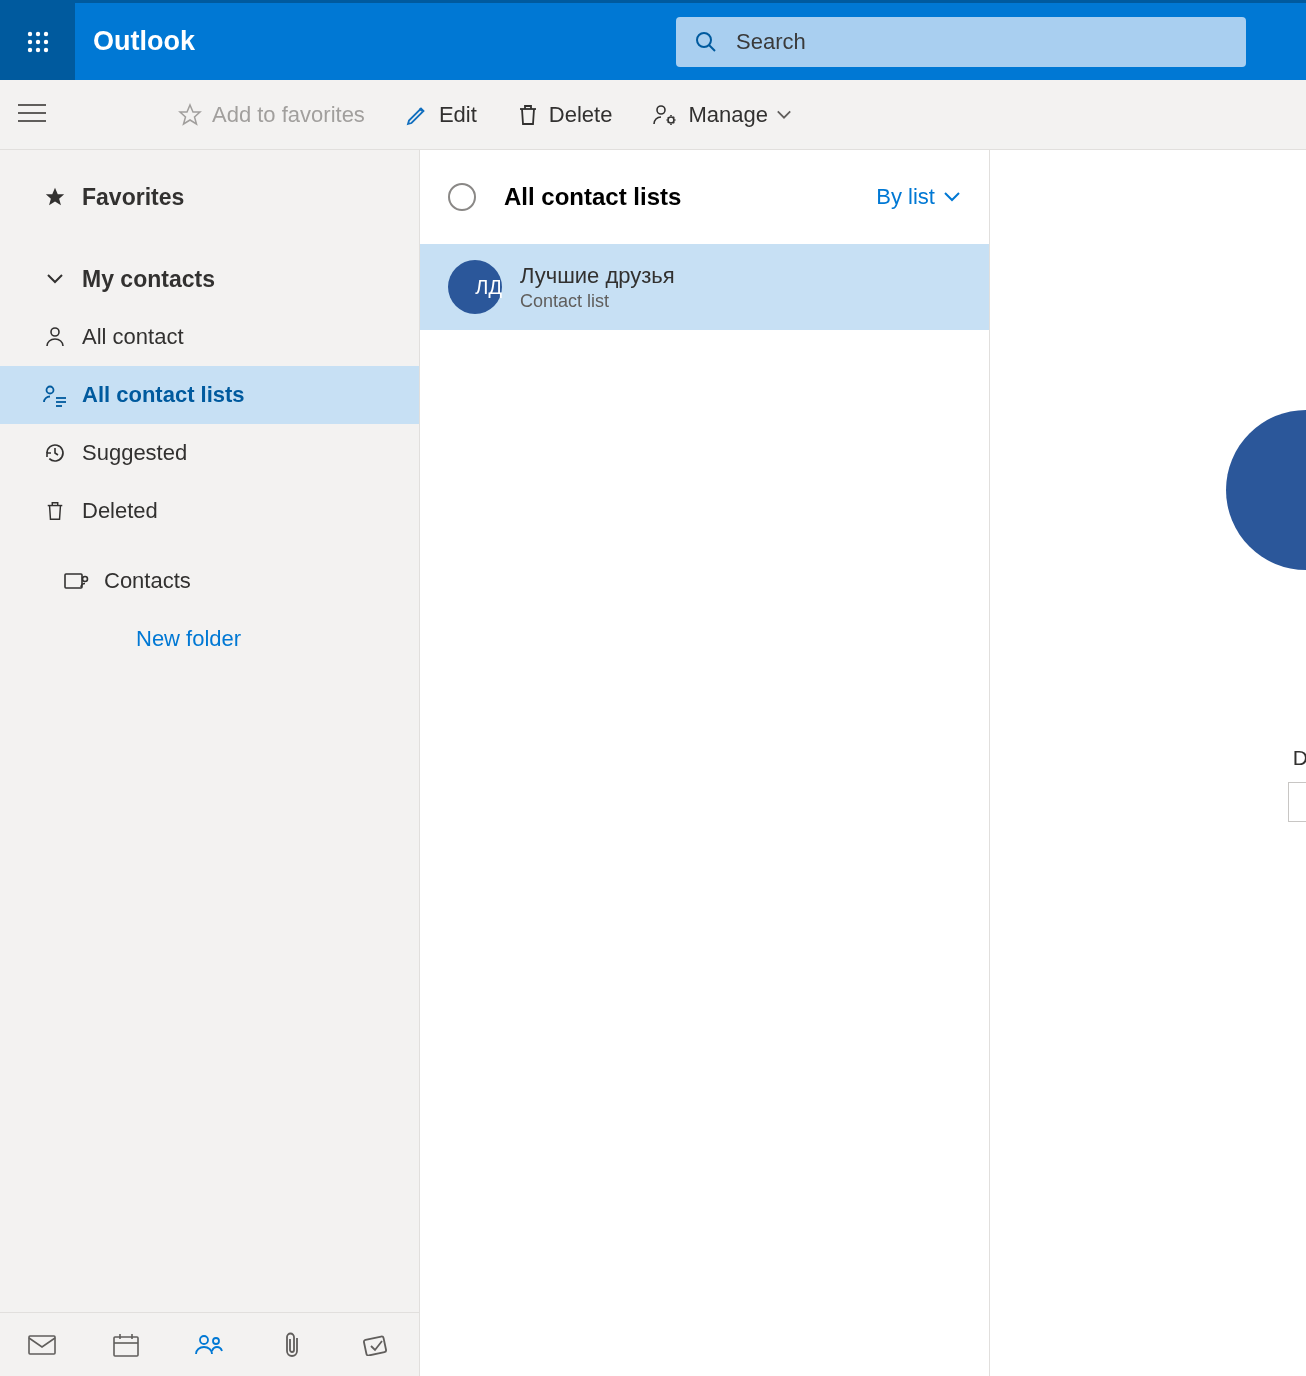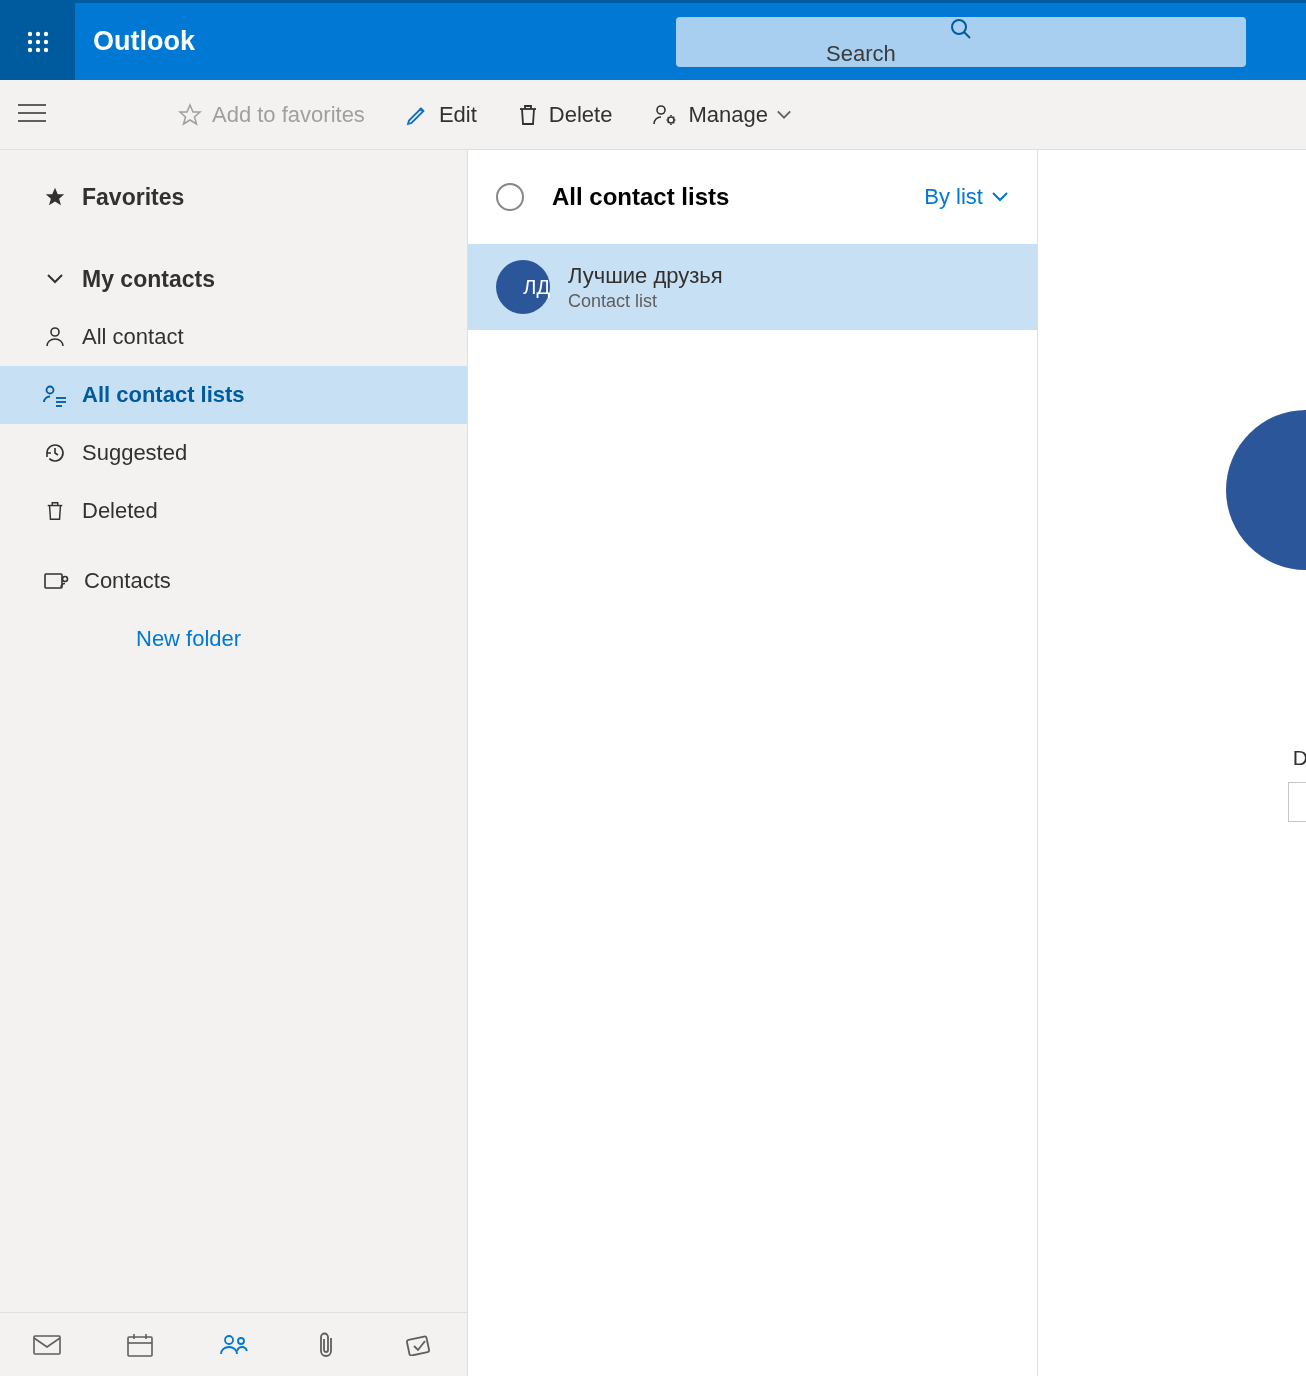--- a/index.html
+++ b/index.html
@@ -19,21 +19,21 @@
     display: flex; align-items: center; justify-content: center;
     cursor: pointer;
   }
   .waffle svg { fill: #fff; }
   .brand {
     color: #fff; font-size: 27px; font-weight: 600; margin-left: 18px;
   }
   .search-wrap { margin-left: auto; margin-right: 60px; }
   .search {
     width: 570px; height: 50px; background: #a9cff0; border-radius: 4px;
-    display: flex; align-items: center; padding: 0 18px; flex-direction: column;
+    display: flex; align-items: center; padding: 0 18px;
   }
   .search svg { stroke: #005a9e; }
   .search input {
     flex: 1; border: none; background: transparent; font-size: 22px;
     color: #3a3a3a; outline: none; margin-left: 18px;
   }
   .search input::placeholder { color: #3a3a3a; }
 
   
   .cmdbar {
@@ -55,37 +55,37 @@
     margin-right: 40px; cursor: pointer;
   }
   .cmdbtn.disabled { color: #a19f9d; cursor: default; }
   .cmdbtn svg { margin-right: 10px; }
 
   
   .body { flex: 1; display: flex; min-height: 0; }
 
   
   .sidebar {
-    width: 468px; background: #f3f2f1; display: flex; flex-direction: column;
+    width: 420px; background: #f3f2f1; display: flex; flex-direction: column;
     border-right: 1px solid #e1dfdd;
   }
   .navlist { flex: 1; overflow: auto; padding-top: 18px; }
   .navitem {
     display: flex; align-items: center; height: 58px;
     padding-left: 28px; font-size: 22px; color: #323130;
     cursor: pointer;
   }
   .navitem.bold { font-weight: 600; font-size: 23px; }
   .navitem.selected {
     background: #c7e0f4; color: #005a9e; font-weight: 600;
   }
   .navitem .icon { width: 54px; display: flex; justify-content: center; }
   .navitem .label {}
   .navsection { margin-top: 24px; }
-  .navsub { padding-left: 30px; }
+  .navsub { padding-left: 50px; }
   .newfolder {
     color: #0078d4; font-size: 22px; padding-left: 136px;
     height: 58px; display: flex; align-items: center; cursor: pointer;
   }
 
   .sidebar-bottom {
     display: flex; height: 64px; border-top: 1px solid #e1dfdd;
   }
   .sbicon {
     flex: 1; display: flex; align-items: center; justify-content: center;

